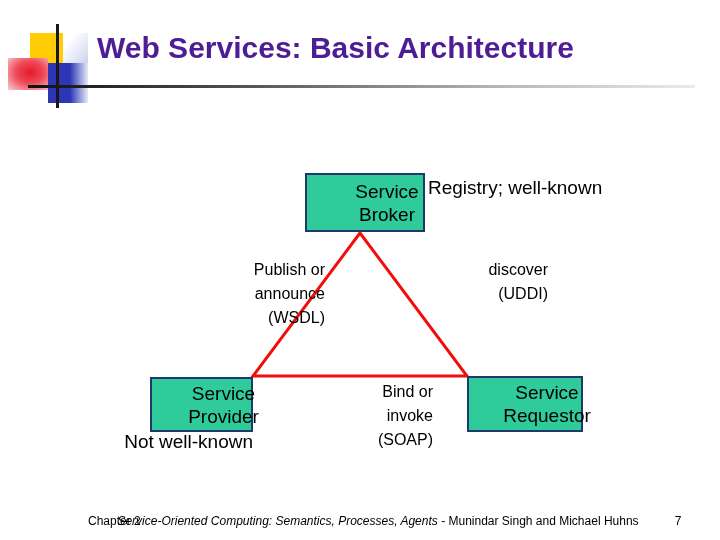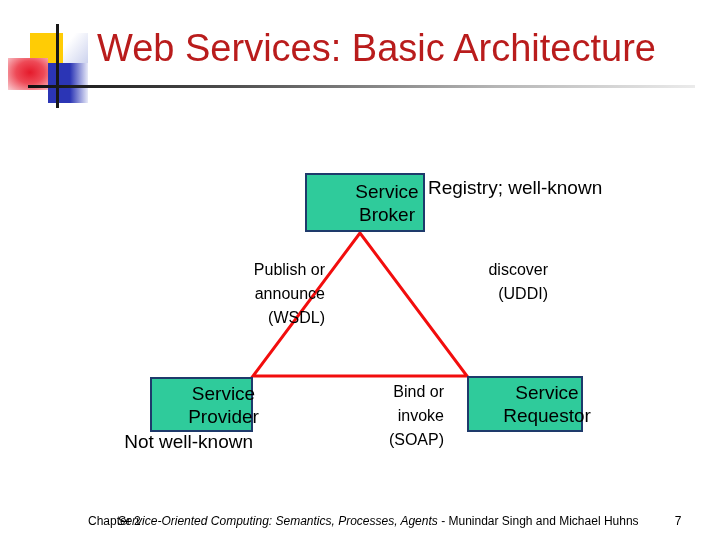--- a/index.html
+++ b/index.html
@@ -20,38 +20,38 @@
   .sq-red { position:absolute; left:8px; top:58px; width:40px; height:32px;
     background:radial-gradient(ellipse at 55% 45%,#e51a2b 0%,#ee4a57 45%,#f9cfd4 100%); }
   .sq-blue { position:absolute; left:48px; top:63px; width:40px; height:40px;
     background:linear-gradient(to right,#2b35b5 55%,#e8eaf8 100%); }
   .v-line { position:absolute; left:56px; top:24px; width:3px; height:84px;
     background:#171717; }
   .h-rule { position:absolute; left:28px; top:85px; width:667px; height:3px;
     background:linear-gradient(to right,#101010 0%,#4d4d4d 30%,#b5b5b5 70%,#ebebeb 100%); }
 
   .title { position:absolute; left:97px; top:28px; width:610px;
-    font-size:38px; line-height:40px; font-weight:400; color:#b91c1c;
+    font-size:30px; line-height:40px; font-weight:700; color:#4c1d95;
     white-space:nowrap; }
 
   
   .triangle-svg { position:absolute; left:0; top:0; }
 
   .node { position:absolute; box-sizing:border-box;
     background:#2fcb9b; border:2px solid #1e3a6b;
     display:flex; flex-direction:column; align-items:center; justify-content:center;
     font-size:19px; line-height:23px; text-align:center;padding-left:44px; }
   #node-broker    { left:305px; top:173px; width:120px; height:59px; }
   #node-provider  { left:150px; top:377px; width:103px; height:55px; }
   #node-requestor { left:467px; top:376px; width:116px; height:56px; }
 
   .edge-label { position:absolute; font-size:16px; line-height:24px; text-align:right; }
   #label-publish { left:175px; top:258px; width:150px; }
   #label-find    { left:398px; top:258px; width:150px; }
-  #label-bind    { left:294px; top:380px; width:150px; }
+  #label-bind    { left:283px; top:380px; width:150px; }
   .edge-label span { display:block; }
 
   .annotation { position:absolute; font-size:19px; line-height:24px; }
   #registry-note      { left:428px; top:176px; white-space:nowrap; }
   #notwellknown-note  { left:103px; top:430px; width:150px; text-align:right; white-space:nowrap; }
 
   
   .footer-left  { position:absolute; left:52px;  top:514px; font-size:12px; line-height:14px;margin-left:36px; }
   .footer-center{ position:absolute; left:0; right:0; top:514px; text-align:center;
     font-size:12px; line-height:14px; white-space:nowrap;padding-left:36px; }

